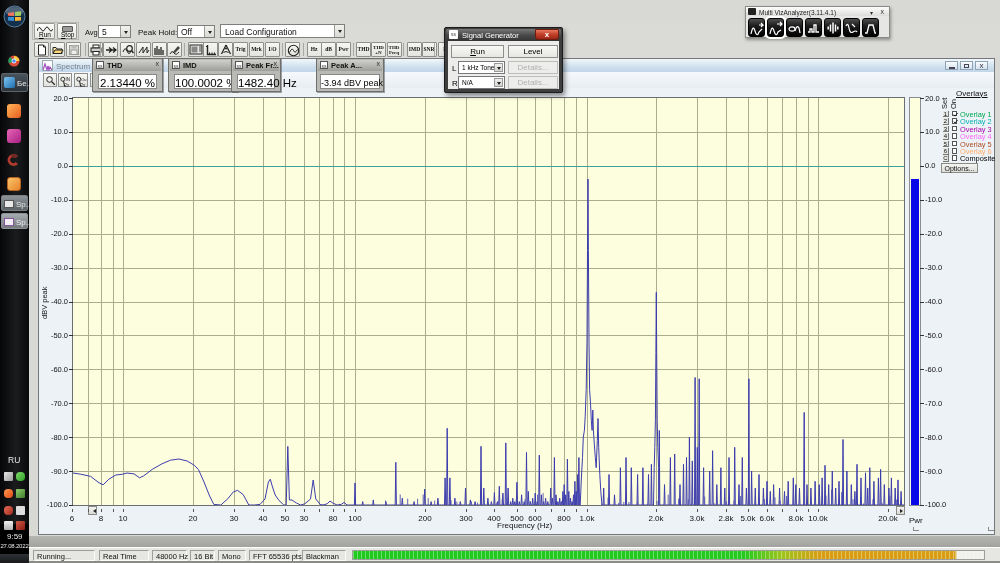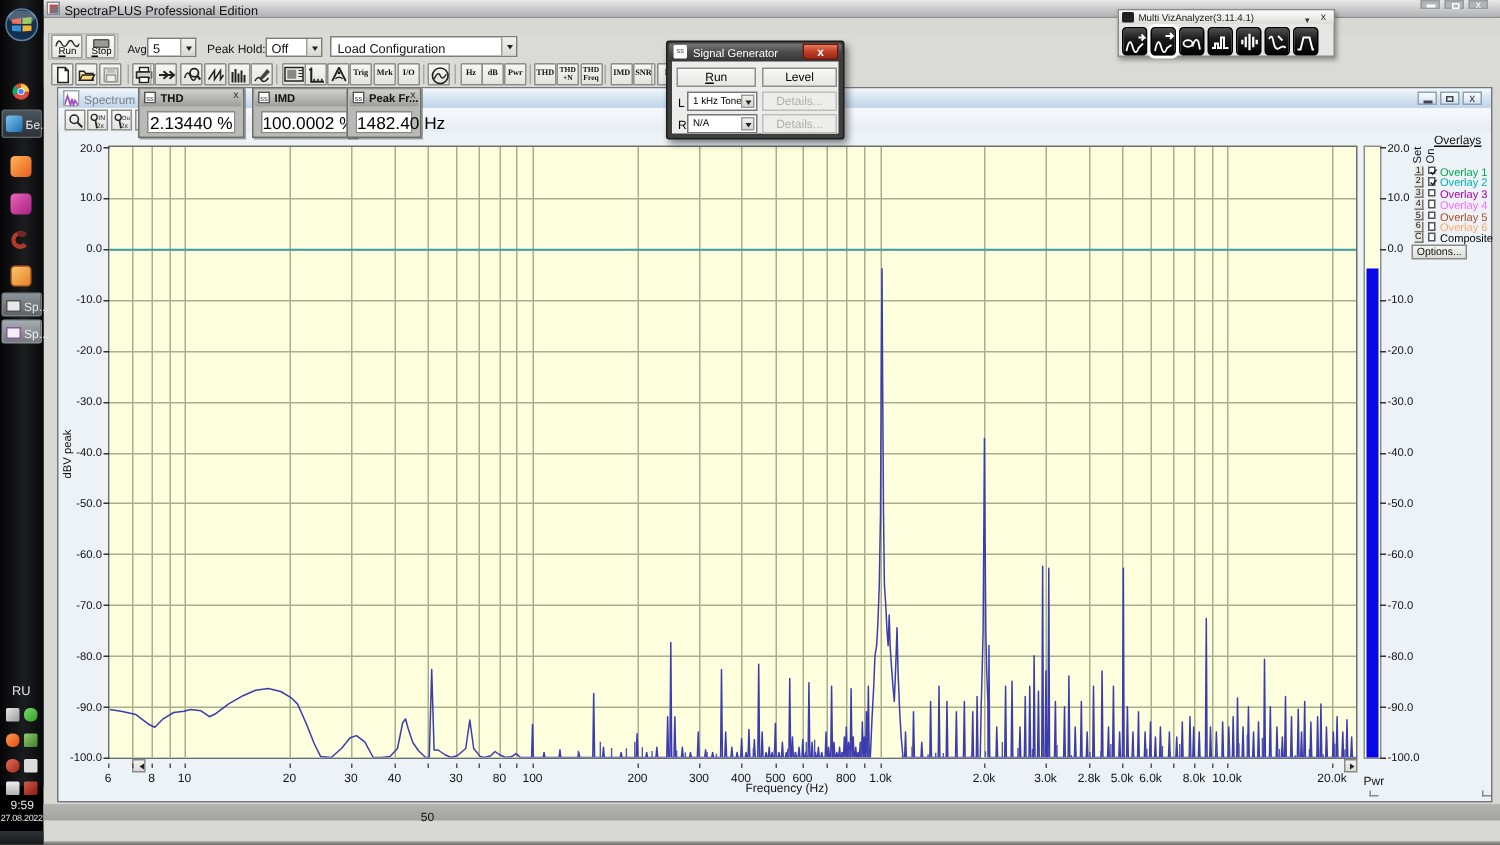--- a/index.html
+++ b/index.html
@@ -105,33 +105,20 @@
   <div class="abs" style="left:4px;top:506px;width:9px;height:9px;background:linear-gradient(135deg,#e86a5a,#a02a1a);border-radius:4px"></div>
   <div class="abs" style="left:16px;top:506px;width:9px;height:9px;background:#ddd;border-radius:1px"></div>
   <div class="abs" style="left:4px;top:521px;width:9px;height:9px;background:linear-gradient(180deg,#f0f0f0,#b0b0b0);border-radius:1px"></div>
   <div class="abs" style="left:16px;top:521px;width:9px;height:9px;background:linear-gradient(135deg,#d05a4a,#8a1a10);border-radius:1px"></div>
   <div class="tbtxt" style="left:7px;top:532px">9:59</div>
   <div class="tbtxt" style="left:0;top:543px;font-size:6px;width:29px;text-align:center;letter-spacing:-0.2px">27.08.2022</div>
   <div class="abs" style="left:0;top:554px;width:29px;height:9px;background:linear-gradient(180deg,#2e3236,#17191b)"></div>
 </div>
 
 <div id="win">
-  <div id="titlebar">
-    <div class="abs" style="left:2px;top:1px;width:9px;height:9px;background:#fff;border:1px solid #888">
-          <div class="abs" style="left:1px;top:1px;width:6px;height:6px;background:linear-gradient(135deg,#d43,#48a)"></div>
-        </div>
-    <div class="t">SpectraPLUS Professional Edition</div>
-    <div class="abs" style="left:918px;top:0;width:13px;height:6px;background:#b3b4b6;border:1px solid #9b9c9e">
-          <div class="abs" style="left:3px;top:2px;width:6px;height:2px;background:#fdfdfd"></div>
-        </div>
-    <div class="abs" style="left:934px;top:0;width:13px;height:6px;background:#b3b4b6;border:1px solid #9b9c9e">
-          <div class="abs" style="left:3.5px;top:0.5px;width:5px;height:4px;border:1px solid #fdfdfd"></div>
-        </div>
-    <div class="abs" style="left:950px;top:0;width:13px;height:6px;background:#b3b4b6;border:1px solid #9b9c9e;color:#fff;font-size:7px;text-align:center;line-height:5px">x</div>
-  </div>
 
   <div id="toolrow1">
     <div class="abs" style="left:3px;top:-1px;width:47px;height:18px;border:1px solid #b8b8b4"></div>
         <div class="btn3d" style="left:5px;top:0;width:21px;height:16px">
       <svg class="abs" style="left:2px;top:1px" width="16" height="8" viewBox="0 0 16 8">
             <path d="M0 6 Q2 0 4 4 T8 4 T12 4 T16 4" fill="none" stroke="#222" stroke-width="1"></path>
           </svg>
       <div class="abs" style="left:4px;top:7px;font-size:6.5px"><u>R</u>un</div>
     </div>
     <div class="btn3d" style="left:28px;top:0;width:20px;height:16px">
@@ -410,20 +397,27 @@
         <div class="x">x</div>
         <div class="val">100.0002 %</div>
       </div>
   <div class="mpanel" style="left:202px;width:50px">
         <div class="tb"></div>
         <div class="ic">ss</div>
         <div class="tt">Peak Fr...</div>
         <div class="x">x</div>
         <div class="val">1482.40 Hz</div>
       </div>
+  <div class="mpanel" style="left:287px;width:68px">
+        <div class="tb"></div>
+        <div class="ic">ss</div>
+        <div class="tt">Peak A...</div>
+        <div class="x">x</div>
+        <div class="val" style="font-size:9px;left:3px;right:3px">-3.94 dBV peak</div>
+      </div>
 
   <div id="siggen">
     <div class="tb"></div>
         <div class="ic">ss</div>
         <div class="tt">Signal Generator</div>
         <div class="xbtn">x</div>
     <div class="body">
       <div class="sgbtn" style="left:3px;top:4px;width:53px"><u>R</u>un</div>
       <div class="sgbtn" style="left:60px;top:4px;width:50px">Level</div>
       <div class="sglbl" style="left:4px;top:23px">L</div>
@@ -477,20 +471,32 @@
           </svg>
         </div>
         <div class="mvabtn" style="left:116px;">
           <svg width="16" height="16" viewBox="0 0 16 16" style="position:absolute;left:0;top:1px">
             <path d="M2 13 h2 L6 5 h4 l2 8 h1" fill="none" stroke="#fff" stroke-width="1.3"></path>
           </svg>
         </div>
   </div>
 
   <div class="abs" style="left:0;top:536px;width:971px;height:11px;background:linear-gradient(180deg,#b4b4b0,#a2a29e)"></div>
+  <div id="statusbar">
+    <div class="sfield" style="left:4px;width:62px">Running...</div>
+    <div class="sfield" style="left:70px;width:50px">Real Time</div>
+    <div class="sfield" style="left:123px;width:35px">48000 Hz</div>
+    <div class="sfield" style="left:161px;width:25px">16 Bit</div>
+    <div class="sfield" style="left:189px;width:28px">Mono</div>
+    <div class="sfield" style="left:220px;width:50px">FFT 65536 pts</div>
+    <div class="sfield" style="left:273px;width:44px">Blackman</div>
+    <div class="abs" style="left:323px;top:2px;width:633px;height:10px;border:1px solid #9d9d99;background:linear-gradient(90deg,#1fc91e 0%,#24ca1e 62%,#9ec41a 68%,#d89e12 74%,#d89e12 95.3%,#f0f0ec 95.8%,#f0f0ec 100%)">
+      <div class="abs" style="left:0;top:0;width:100%;height:100%;background:repeating-linear-gradient(90deg,rgba(255,255,255,.35) 0 1px,transparent 1px 4px)"></div>
+    </div>
+  </div>
   <div class="abs" style="left:0;top:561px;width:971px;height:2px;background:#8a8a86"></div>
 </div>
 
 </div>
 <div id="axislayer" style="position:absolute;left:0;top:0;width:1000px;height:563px;pointer-events:none;z-index:20">
     <div style="position:absolute;left:0;top:94px;width:68px;text-align:right;font-size:7.5px;color:#111">20.0</div>
     <div style="position:absolute;left:69px;top:98px;width:4px;height:1px;background:#333"></div>
     <div style="position:absolute;left:925px;top:94px;font-size:7.5px;color:#111">20.0</div>
     <div style="position:absolute;left:920px;top:98px;width:4px;height:1px;background:#333"></div>
     <div style="position:absolute;left:0;top:127px;width:68px;text-align:right;font-size:7.5px;color:#111">10.0</div>
@@ -540,21 +546,21 @@
     <div style="position:absolute;left:0;top:500px;width:68px;text-align:right;font-size:7.5px;color:#111">-100.0</div>
     <div style="position:absolute;left:69px;top:505px;width:4px;height:1px;background:#333"></div>
     <div style="position:absolute;left:925px;top:500px;font-size:7.5px;color:#111">-100.0</div>
     <div style="position:absolute;left:920px;top:505px;width:4px;height:1px;background:#333"></div>
     <div style="position:absolute;left:72px;top:514px;font-size:8px;color:#111;transform:translateX(-50%)">6</div>
     <div style="position:absolute;left:101px;top:514px;font-size:8px;color:#111;transform:translateX(-50%)">8</div>
     <div style="position:absolute;left:123px;top:514px;font-size:8px;color:#111;transform:translateX(-50%)">10</div>
     <div style="position:absolute;left:193px;top:514px;font-size:8px;color:#111;transform:translateX(-50%)">20</div>
     <div style="position:absolute;left:234px;top:514px;font-size:8px;color:#111;transform:translateX(-50%)">30</div>
     <div style="position:absolute;left:263px;top:514px;font-size:8px;color:#111;transform:translateX(-50%)">40</div>
-    <div style="position:absolute;left:285px;top:540px;font-size:8px;color:#111;transform:translateX(-50%)">50</div>
+    <div style="position:absolute;left:285px;top:514px;font-size:8px;color:#111;transform:translateX(-50%)">50</div>
     <div style="position:absolute;left:304px;top:514px;font-size:8px;color:#111;transform:translateX(-50%)">30</div>
     <div style="position:absolute;left:333px;top:514px;font-size:8px;color:#111;transform:translateX(-50%)">80</div>
     <div style="position:absolute;left:355px;top:514px;font-size:8px;color:#111;transform:translateX(-50%)">100</div>
     <div style="position:absolute;left:425px;top:514px;font-size:8px;color:#111;transform:translateX(-50%)">200</div>
     <div style="position:absolute;left:466px;top:514px;font-size:8px;color:#111;transform:translateX(-50%)">300</div>
     <div style="position:absolute;left:494px;top:514px;font-size:8px;color:#111;transform:translateX(-50%)">400</div>
     <div style="position:absolute;left:517px;top:514px;font-size:8px;color:#111;transform:translateX(-50%)">500</div>
     <div style="position:absolute;left:535px;top:514px;font-size:8px;color:#111;transform:translateX(-50%)">600</div>
     <div style="position:absolute;left:564px;top:514px;font-size:8px;color:#111;transform:translateX(-50%)">800</div>
     <div style="position:absolute;left:587px;top:514px;font-size:8px;color:#111;transform:translateX(-50%)">1.0k</div>

